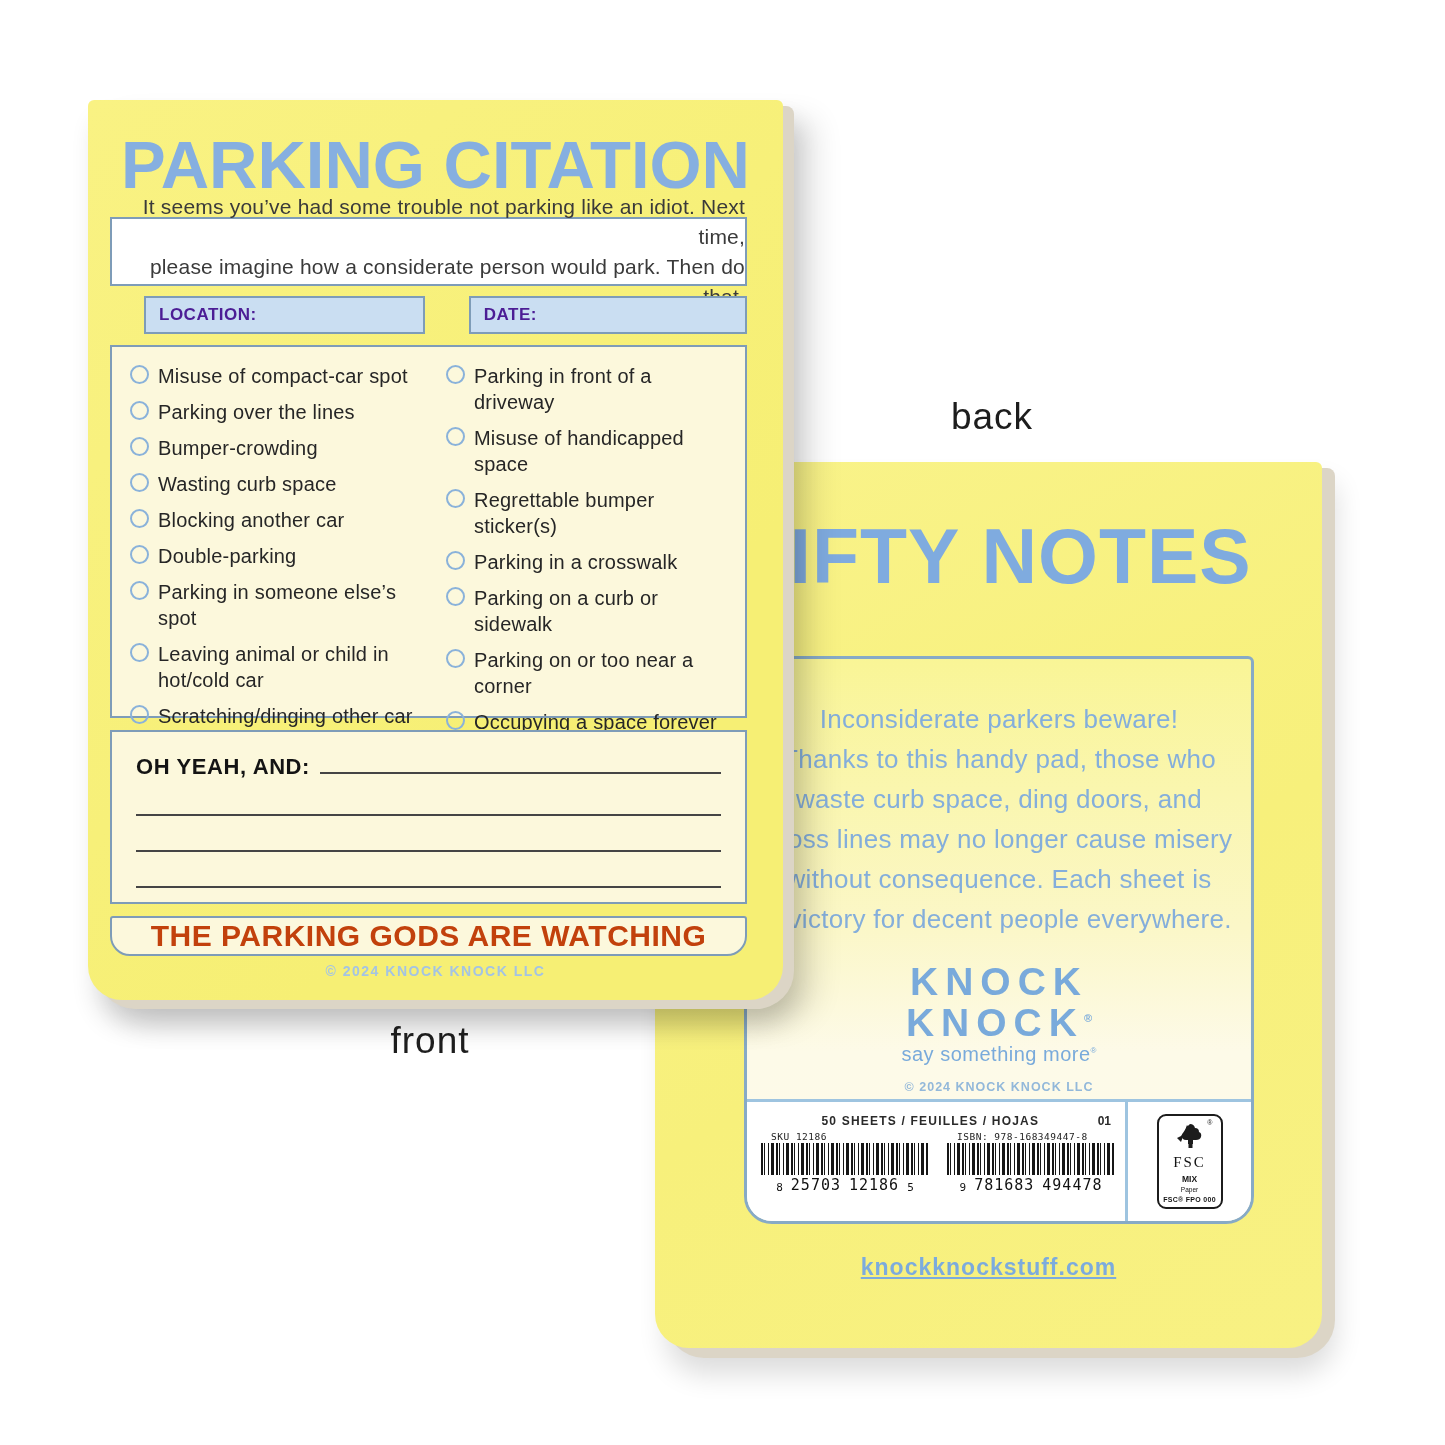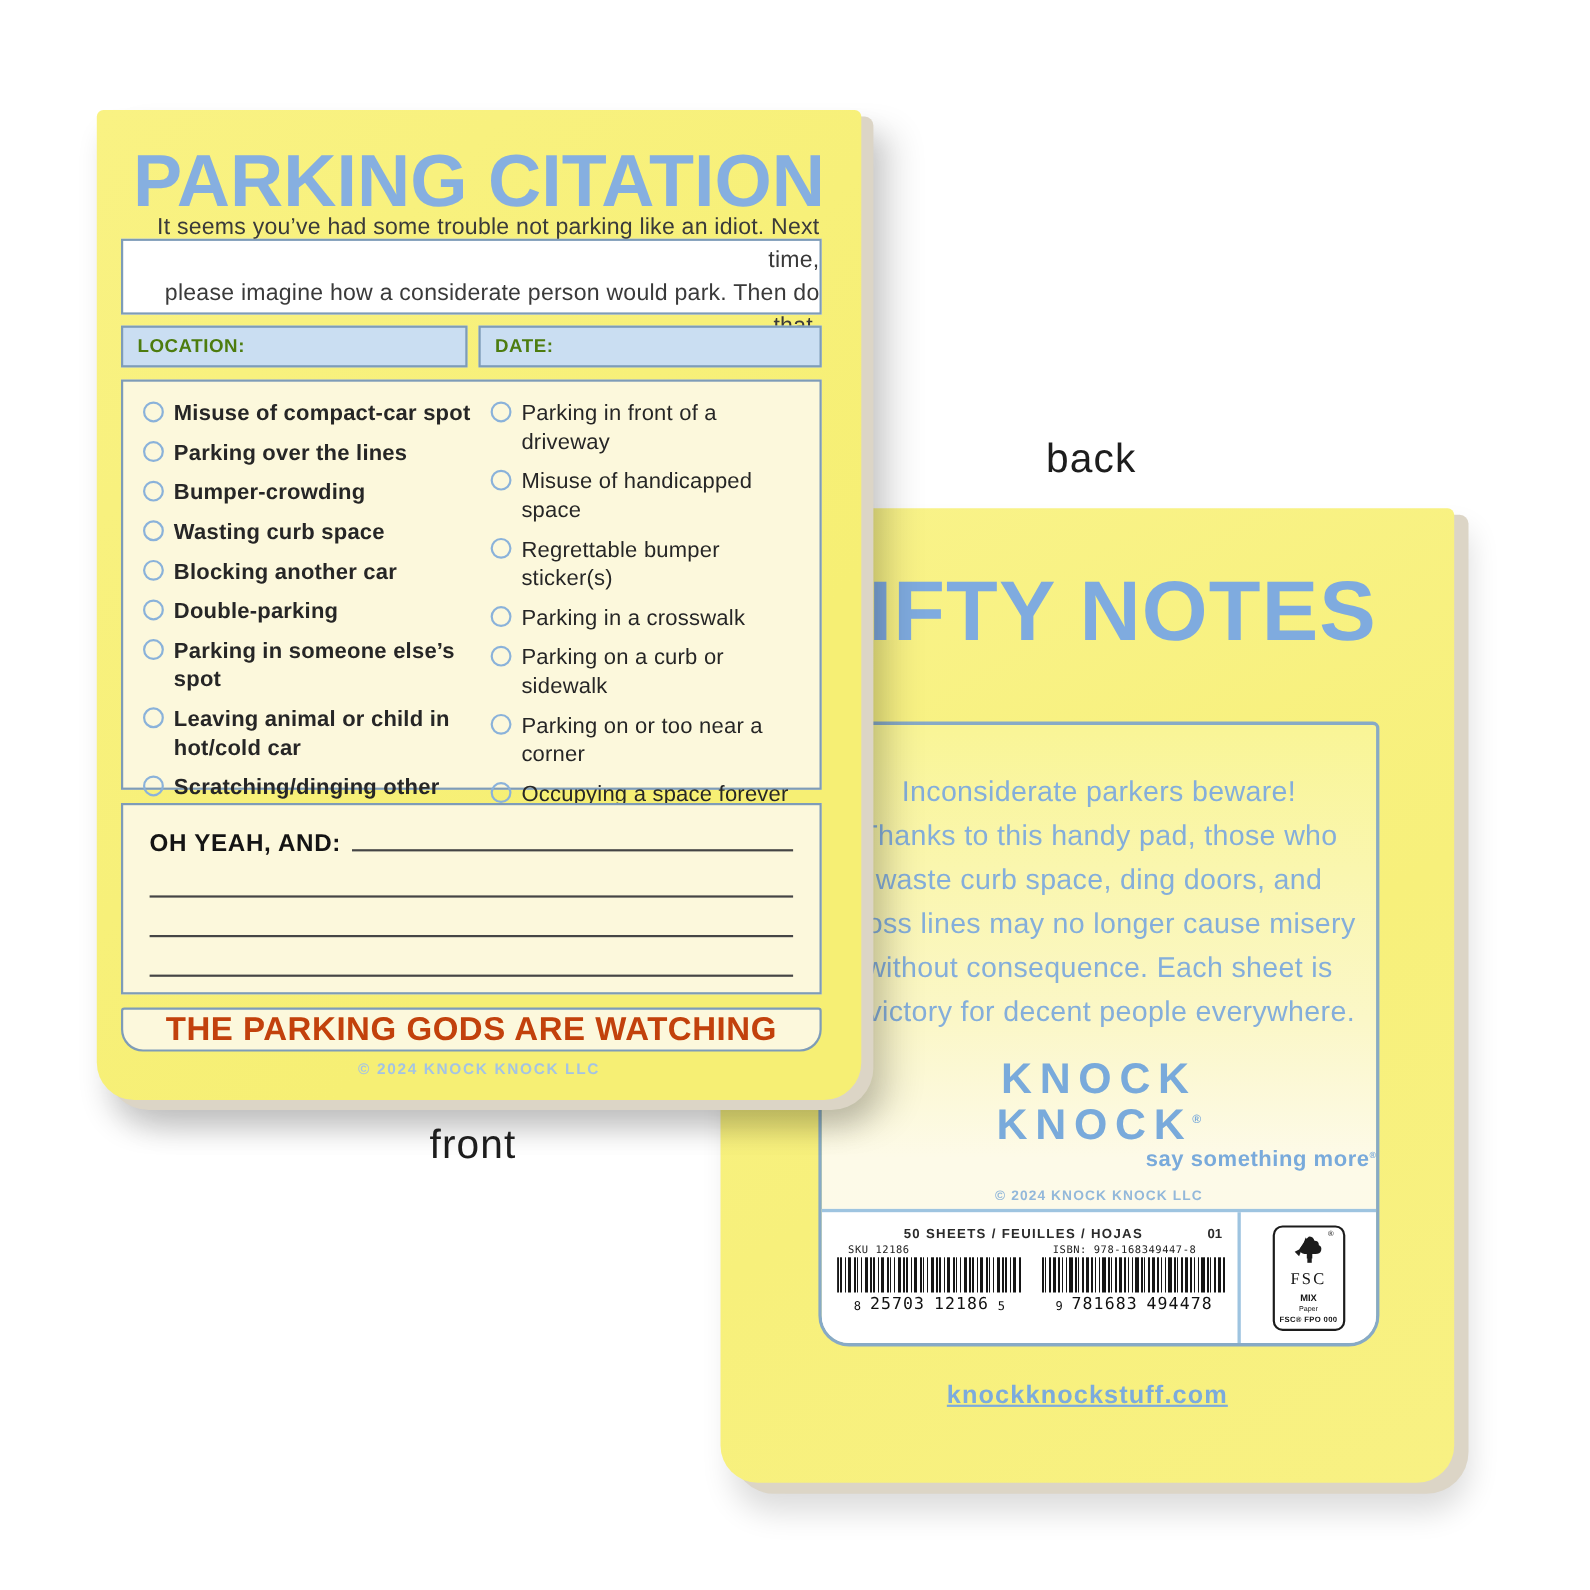--- a/index.html
+++ b/index.html
@@ -47,38 +47,38 @@
   .fc-intro {
     position:absolute; left:22px; top:117px; width:637px; height:69px;
     background:#ffffff; border:2px solid #7e9cb8;
     display:flex; flex-direction:column; justify-content:center;
     text-align:right; font-size:21px; line-height:30px; color:#3a3a3a; letter-spacing:.2px;
   }
   .fc-fields { position:absolute; left:22px; top:196px; width:637px; display:flex; gap:10px; }
   .fc-field {
     height:38px; background:#cadef2; border:2px solid #7e9cb8;
     display:flex; align-items:center; padding-left:13px;
-    font-size:17px; font-weight:bold; color:#4d7c0f; letter-spacing:.5px;
+    font-size:17px; font-weight:bold; color:#4c1d95; letter-spacing:.5px;margin-left:34px;
   }
   .fc-field.loc { flex:1.01; }
   .fc-field.dat { flex:1; }
   .fc-check {
     position:absolute; left:22px; top:245px; width:637px; height:373px;
     background:#fcf8dc; border:2px solid #7e9cb8;
     display:flex; padding:16px 8px 0 18px;
   }
   .col-left  { width:316px; }
   .col-right { flex:1; }
   .offense { display:flex; align-items:flex-start; margin-bottom:10px; }
   .dot {
     width:19px; height:19px; border:2.5px solid #8ab2da; border-radius:50%;
     margin:2px 9px 0 0; flex-shrink:0; background:transparent;
   }
   .offense-label { font-size:20px; line-height:26px; color:#262626; letter-spacing:.2px; }
-  .col-left  .offense-label { max-width:272px;font-weight:bold; }
+  .col-left  .offense-label { max-width:272px; }
   .col-right .offense-label { max-width:286px; }
   .fc-ohyeah {
     position:absolute; left:22px; top:630px; width:637px; height:174px;
     background:#fcf8dc; border:2px solid #7e9cb8; padding:22px 24px 16px 24px;
   }
   .oy-row { display:flex; align-items:baseline; }
   .oy-label { font-size:22px; font-weight:bold; color:#141414; letter-spacing:.6px; white-space:nowrap; }
   .oy-line { flex:1; border-bottom:2px solid #454545; height:20px; margin-left:10px; }
   .wline { border-bottom:2px solid #454545; margin-top:34px; }
   .fc-banner {
@@ -101,21 +101,21 @@
     position:absolute; left:89px; top:194px; width:510px; height:568px;
     border:3px solid #87aac6; border-radius:6px 6px 28px 28px;
     background:linear-gradient(180deg,#f9f596 0%,#fbf7c8 48%,#fdfae8 70%,#fdfae9 100%);
     overflow:hidden;
   }
   .bc-desc { margin-top:40px; text-align:center; }
   .bc-desc div { font-size:26px; line-height:40px; color:#84aedb; letter-spacing:.3px; }
   .bc-logo { margin-top:24px; text-align:center; color:#79aadb; }
   .bc-logo .big { font-size:39px; font-weight:bold; letter-spacing:7px; line-height:37px; }
   .bc-logo sup { font-size:11px; letter-spacing:0; }
-  .bc-tagline { font-size:20px; font-weight:bold; letter-spacing:.5px; margin-top:2px;text-align:right; }
+  .bc-tagline { font-size:20px; font-weight:normal; letter-spacing:.5px; margin-top:2px; }
   .bc-tagline sup { font-size:8px; }
   .bc-legal { margin-top:13px; text-align:center; }
   .bc-legal div { font-size:12.5px; font-weight:bold; color:#93b8da; letter-spacing:1px; line-height:17.5px; }
   .bc-panel {
     position:absolute; bottom:0; left:0; right:0; height:122px;
     background:#ffffff; border-top:3px solid #9ec4e0; display:flex;
   }
   .panel-left { width:378px; position:relative; }
   .panel-divider { width:3px; background:#9ec4e0; }
   .panel-right { flex:1; display:flex; align-items:center; justify-content:center; }

